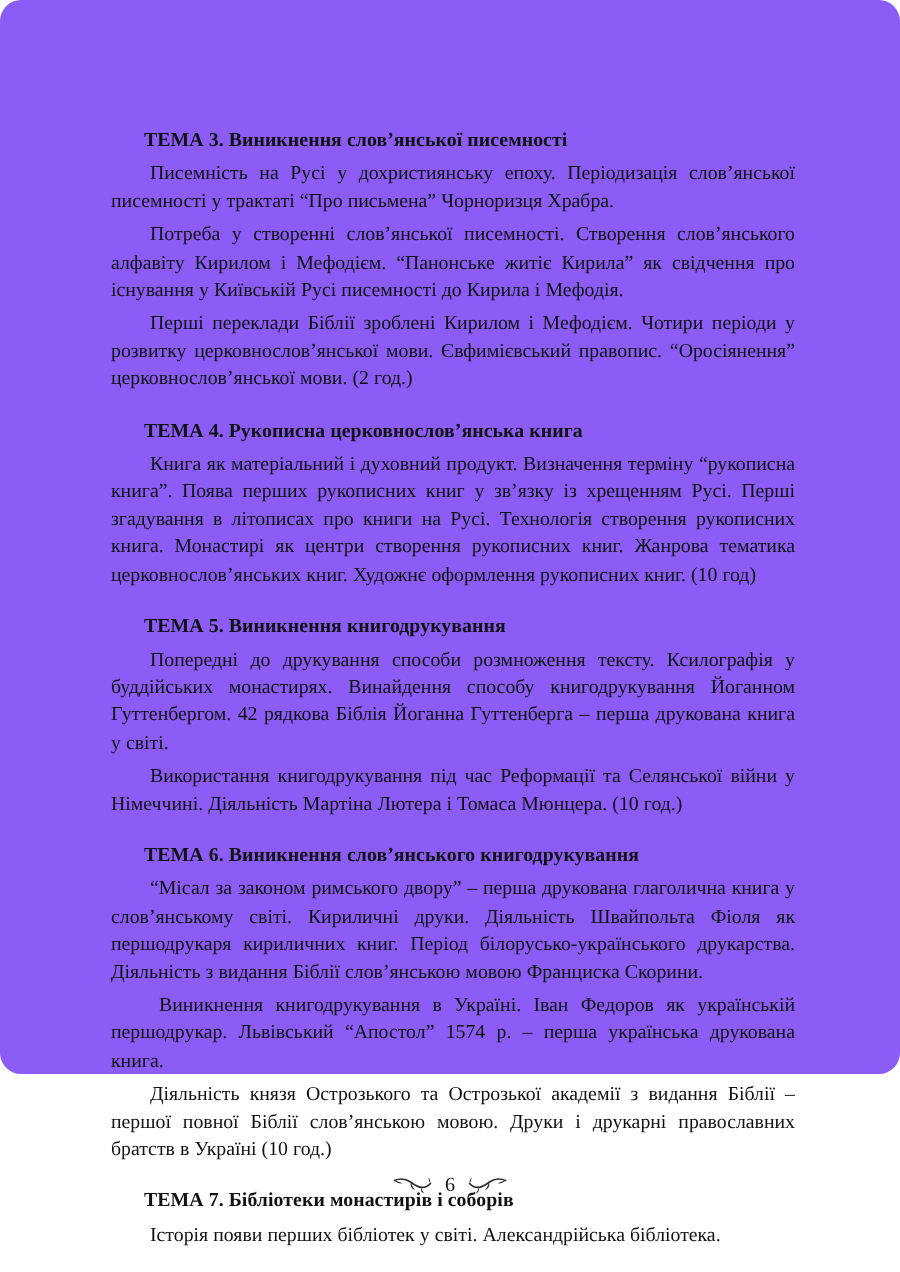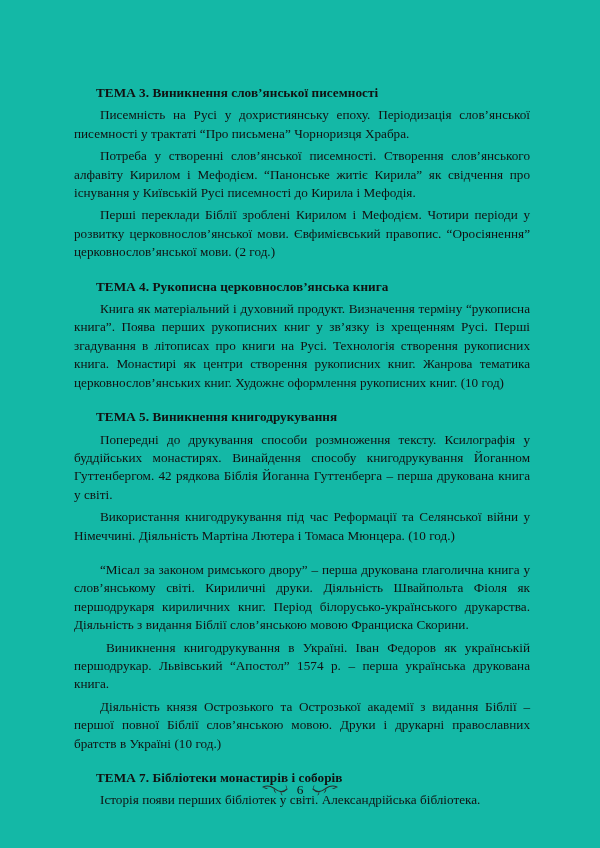--- a/index.html
+++ b/index.html
@@ -13,23 +13,24 @@
     height: 848px;
     overflow: hidden;
     font-family: "Liberation Serif", "DejaVu Serif", serif;
     color: #111111;
     -webkit-font-smoothing: antialiased;
   }
 
   .page {
     position: relative;
     width: 600px;
-    height: 848px;
-    background: #14b8a6;
+    height: 716px;
+    background: #8b5cf6;
     box-sizing: border-box;
+    border-radius: 14px;
   }
 
   .content {
     position: absolute;
     left: 70px;
     top: 84px;
     width: 464px;
   }
 
   .section {
@@ -117,20 +118,21 @@
       <p class="body-text">Книга як матеріальний і духовний продукт. Визначення терміну “рукописна книга”. Поява перших рукописних книг у зв’язку із хрещенням Русі. Перші згадування в літописах про книги на Русі. Технологія створення рукописних книга. Монастирі як центри створення рукописних книг. Жанрова тематика церковнослов’янських книг. Художнє оформлення рукописних книг. (10 год)</p>
     </div>
 
     <div class="section">
       <h2 class="topic-heading"><span class="smallcaps">ТЕМА</span> 5. Виникнення книгодрукування</h2>
       <p class="body-text">Попередні до друкування способи розмноження тексту. Ксилографія у буддійських монастирях. Винайдення способу книгодрукування Йоганном Гуттенбергом. 42 рядкова Біблія Йоганна Гуттенберга – перша друкована книга у світі.</p>
       <p class="body-text">Використання книгодрукування під час Реформації та Селянської війни у Німеччині. Діяльність Мартіна Лютера і Томаса Мюнцера. (10 год.)</p>
     </div>
 
     <div class="section">
+      <h2 class="topic-heading"><span class="smallcaps">ТЕМА</span> 6. Виникнення слов’янського книгодрукування</h2>
       <p class="body-text">“Місал за законом римського двору” – перша друкована глаголична книга у слов’янському світі. Кириличні друки. Діяльність Швайпольта Фіоля як першодрукаря кириличних книг. Період білорусько-українського друкарства. Діяльність з видання Біблії слов’янською мовою Франциска Скорини.</p>
       <p class="body-text extra-indent">Виникнення книгодрукування в Україні. Іван Федоров як українській першодрукар. Львівський “Апостол” 1574 р. – перша українська друкована книга.</p>
       <p class="body-text">Діяльність князя Острозького та Острозької академії з видання Біблії – першої повної Біблії слов’янською мовою. Друки і друкарні православних братств в Україні (10 год.)</p>
     </div>
 
     <div class="section">
       <h2 class="topic-heading"><span class="smallcaps">ТЕМА</span> 7. Бібліотеки монастирів і соборів</h2>
       <p class="body-text">Історія появи перших бібліотек у світі. Александрійська бібліотека.</p>
     </div>
 

